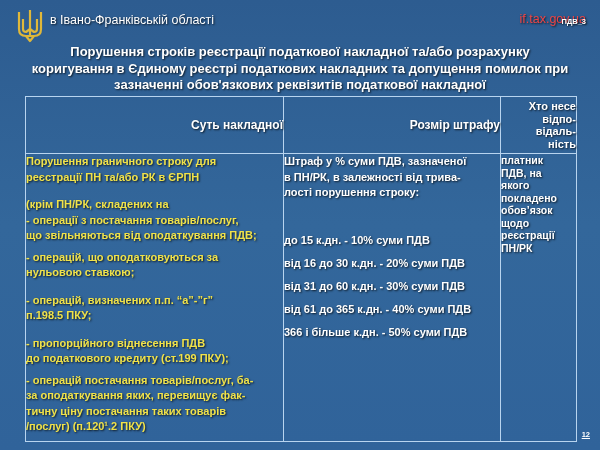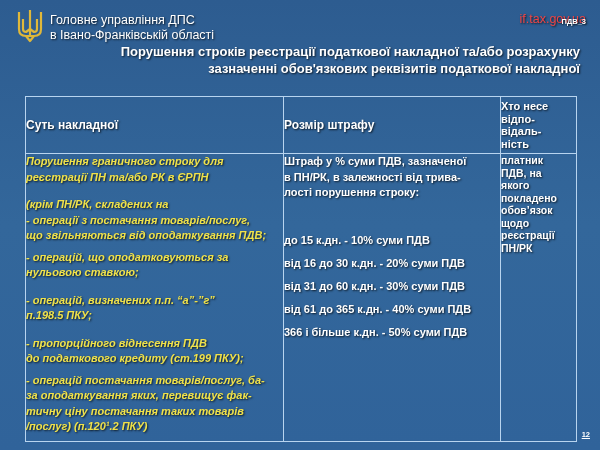--- a/index.html
+++ b/index.html
@@ -27,52 +27,52 @@
     .site {
       position: absolute; right: 14px; top: 12px;
       font-size: 12.5px; color: #ef4444;
     }
     .slide-code {
       position: absolute; right: 14px; top: 17px;
       font-size: 7.5px; font-weight: bold; color: #ffffff;
     }
     .title {
       position: absolute; left: 20px; top: 44px; width: 560px;
-      text-align: right;
+      text-align: center;
       font-size: 13px; font-weight: bold; line-height: 16.5px;
       color: #ffffff;
     }
     .tbl {
       position: absolute; left: 25px; top: 96px;
       width: 551px; height: 340px;
       border-collapse: collapse;
       table-layout: fixed;
     }
     .tbl td, .tbl th {
       border: 1px solid #b8d4ef;
       vertical-align: top;
       padding: 0;
     }
     .tbl th {
       font-weight: bold; font-size: 12px; color: #ffffff;
-      vertical-align: middle; text-align: left;
+      vertical-align: middle; text-align: right;
       height: 56px;
     }
     .tbl th.resp {
       font-size: 11px; line-height: 12.5px;
     }
     .col1 { width: 258px; }
     .col2 { width: 217px; }
     .col3 { width: 76px; }
 
     .c1 {
       padding: 5px 6px 0 6px;
       color: #f0e24a;
       font-weight: bold;
-      font-size: 11px; line-height: 15.5px; font-style: italic;
+      font-size: 11px; line-height: 15.5px;
     }
     .c1 p { margin: 0 0 6px 0; }
     .c1 p.gap { margin-bottom: 12px; }
 
     .c2 {
       padding: 6px 6px 0 6px;
       color: #ffffff; font-weight: bold;
       font-size: 11px; line-height: 15.5px; margin-top: 8px;
     }
     .c2 .intro { margin: 0 0 32px 0; }
@@ -96,29 +96,29 @@
     <g fill="none" stroke="#e0b83a" stroke-width="2.2" stroke-linejoin="round">
       <path d="M14 1 L14 27"></path>
       <path d="M3 3 L3 20 Q3 27 10 27 L18 27 Q25 27 25 20 L25 3"></path>
       <path d="M7 10 L7 20 Q7 23 10 23 L14 20 L18 23 Q21 23 21 20 L21 10"></path>
       <path d="M10 27 L14 32 L18 27"></path>
     </g>
   </svg>
 </div>
 
 <div class="org shadow">
-  <div>Головне управління ДПС</div>
   <div>в Івано-Франківській області</div>
 </div>
 
 <div class="site shadow">if.tax.gov.ua</div>
 <div class="slide-code shadow">ПДВ_3</div>
 
 <div class="title shadow">
   <div>Порушення строків реєстрації податкової накладної та/або розрахунку</div>
+  <div>коригування в Єдиному реєстрі податкових накладних та допущення помилок при</div>
   <div>зазначенні обов'язкових реквізитів податкової накладної</div>
 </div>
 
 <table class="tbl">
   <colgroup>
     <col class="col1">
       <col class="col2">
       <col class="col3">
   </colgroup>
   <tbody>

